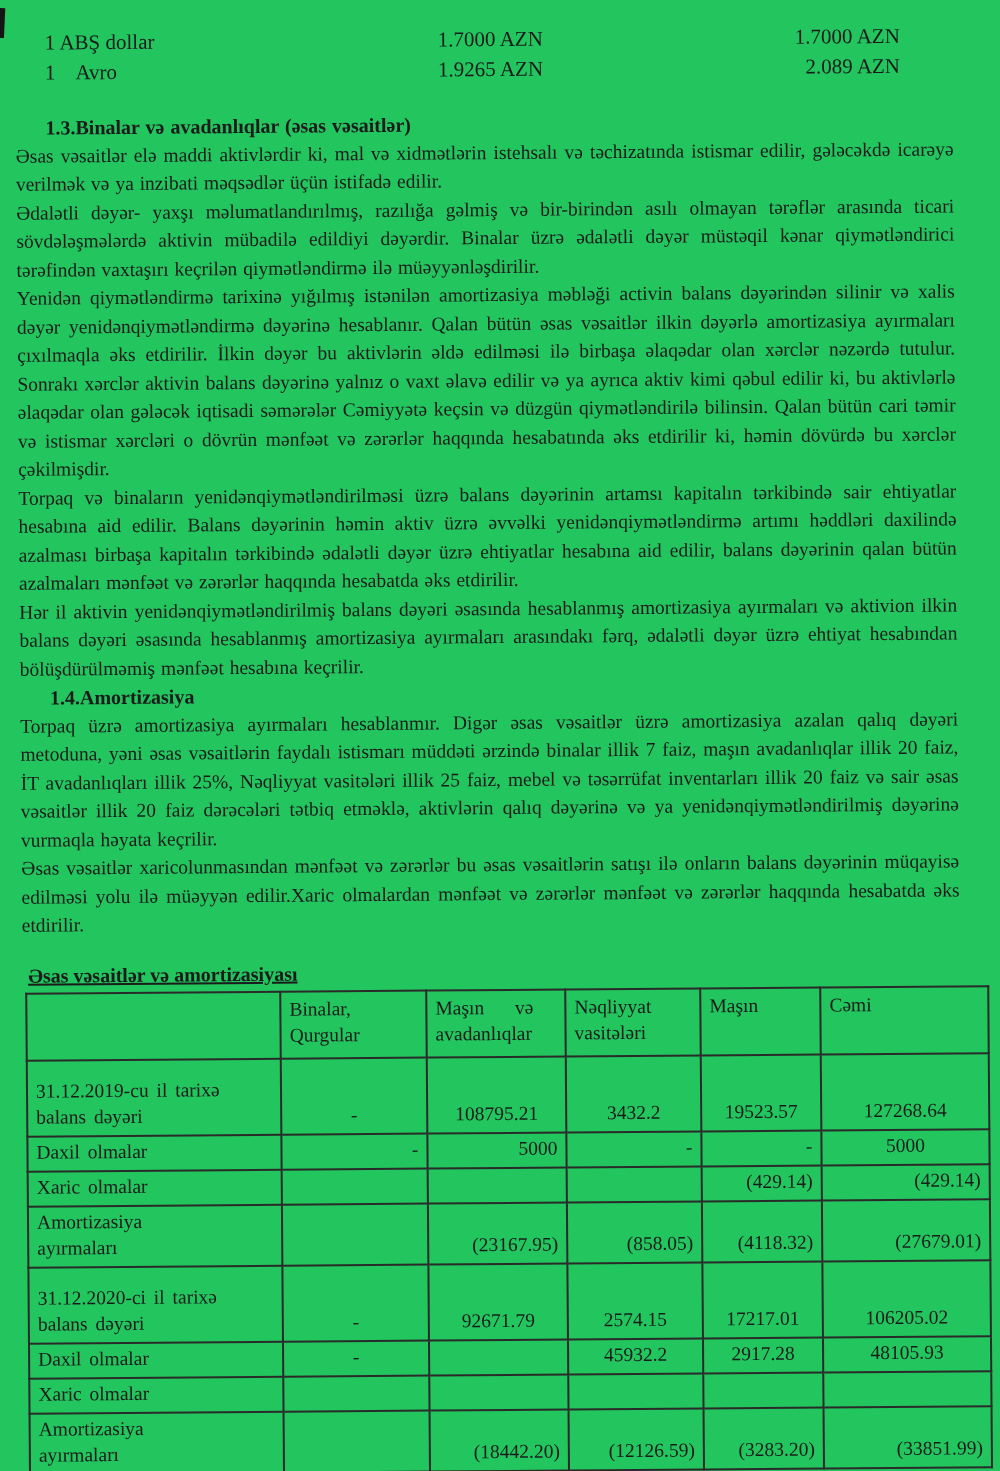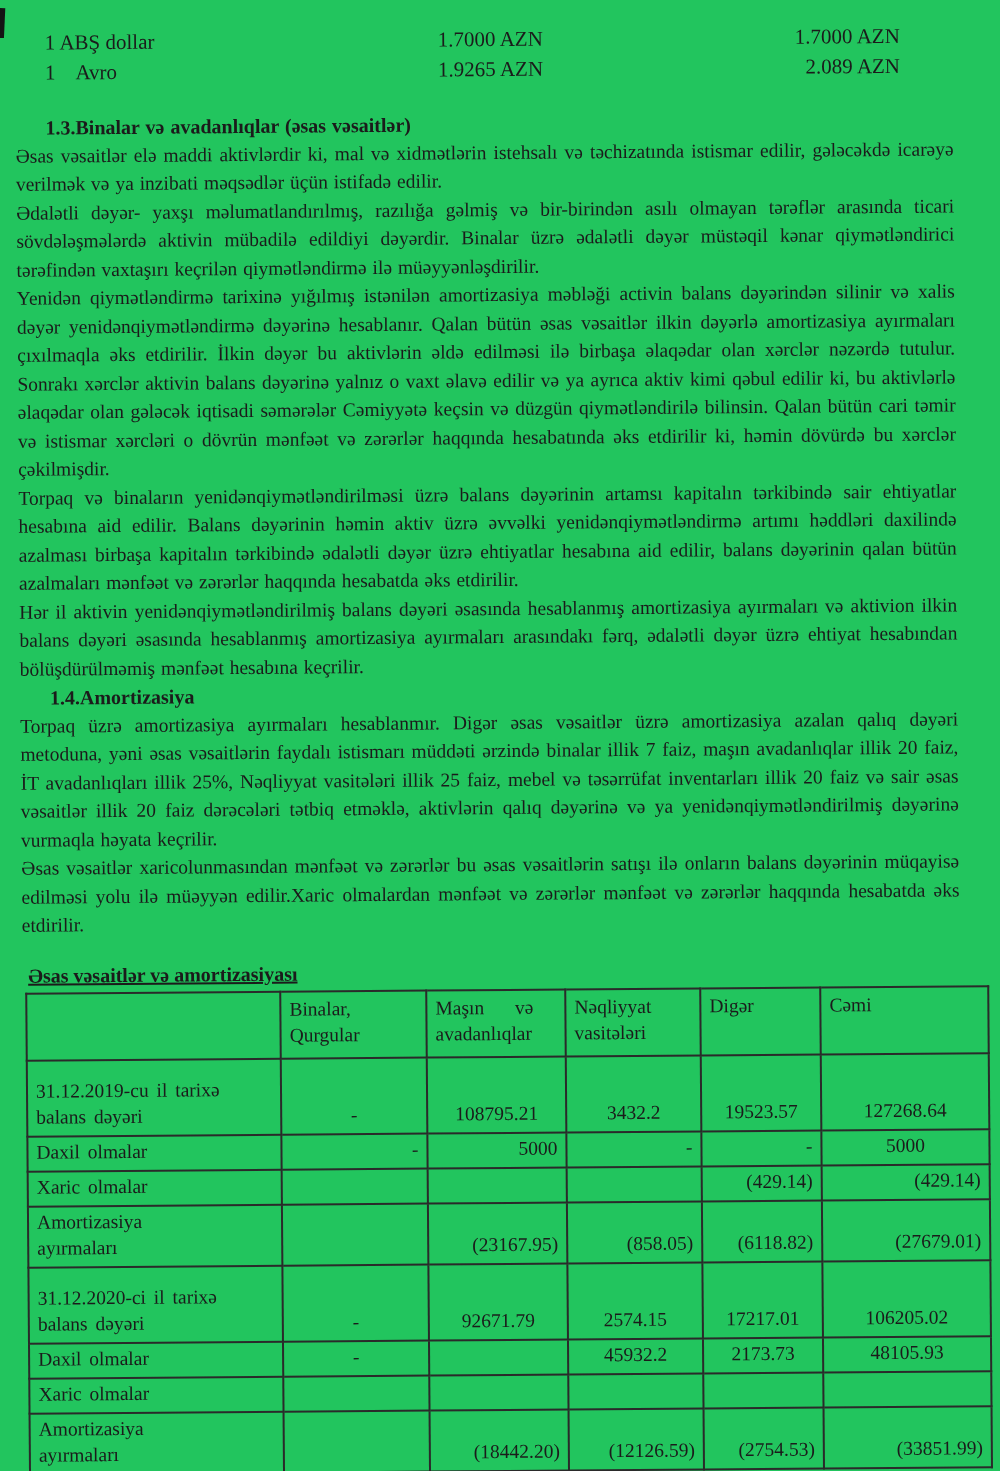--- a/index.html
+++ b/index.html
@@ -89,21 +89,21 @@
       </colgroup>
       <thead>
         <tr>
           <th></th>
           <th class="h-binalar">Binalar,
 Qurgular</th>
           <th class="h-masin">Maşın və
 avadanlıqlar</th>
           <th>Nəqliyyat
 vasitələri</th>
-          <th>Digər</th>
+          <th>Maşın</th>
           <th>Cəmi</th>
         </tr>
       </thead>
       <tbody>
         <tr class="tall">
           <td class="lbl">31.12.2019-cu il tarixə
 balans dəyəri</td>
           <td class="c">-</td>
           <td class="c">108795.21</td>
           <td class="c">3432.2</td>
@@ -125,54 +125,54 @@
           <td></td>
           <td class="r">(429.14)</td>
           <td class="r">(429.14)</td>
         </tr>
         <tr class="mid">
           <td class="lbl">Amortizasiya
 ayırmaları</td>
           <td></td>
           <td class="r">(23167.95)</td>
           <td class="r">(858.05)</td>
-          <td class="r">(6118.82)</td>
+          <td class="r">(4118.32)</td>
           <td class="r">(27679.01)</td>
         </tr>
         <tr class="tall">
           <td class="lbl">31.12.2020-ci il tarixə
 balans dəyəri</td>
           <td class="c">-</td>
           <td class="c">92671.79</td>
           <td class="c">2574.15</td>
           <td class="c">17217.01</td>
           <td class="c">106205.02</td>
         </tr>
         <tr class="short">
           <td class="lbl">Daxil olmalar</td>
           <td class="c">-</td>
           <td></td>
           <td class="c">45932.2</td>
-          <td class="c">2173.73</td>
+          <td class="c">2917.28</td>
           <td class="c">48105.93</td>
         </tr>
         <tr class="short">
           <td class="lbl">Xaric olmalar</td>
           <td></td>
           <td></td>
           <td></td>
           <td></td>
           <td></td>
         </tr>
         <tr class="mid">
           <td class="lbl">Amortizasiya
 ayırmaları</td>
           <td></td>
           <td class="r">(18442.20)</td>
           <td class="r">(12126.59)</td>
-          <td class="r">(2754.53)</td>
+          <td class="r">(3283.20)</td>
           <td class="r">(33851.99)</td>
         </tr>
       </tbody>
     </table>
 
   </div>
 </div>
 
 </body></html>

